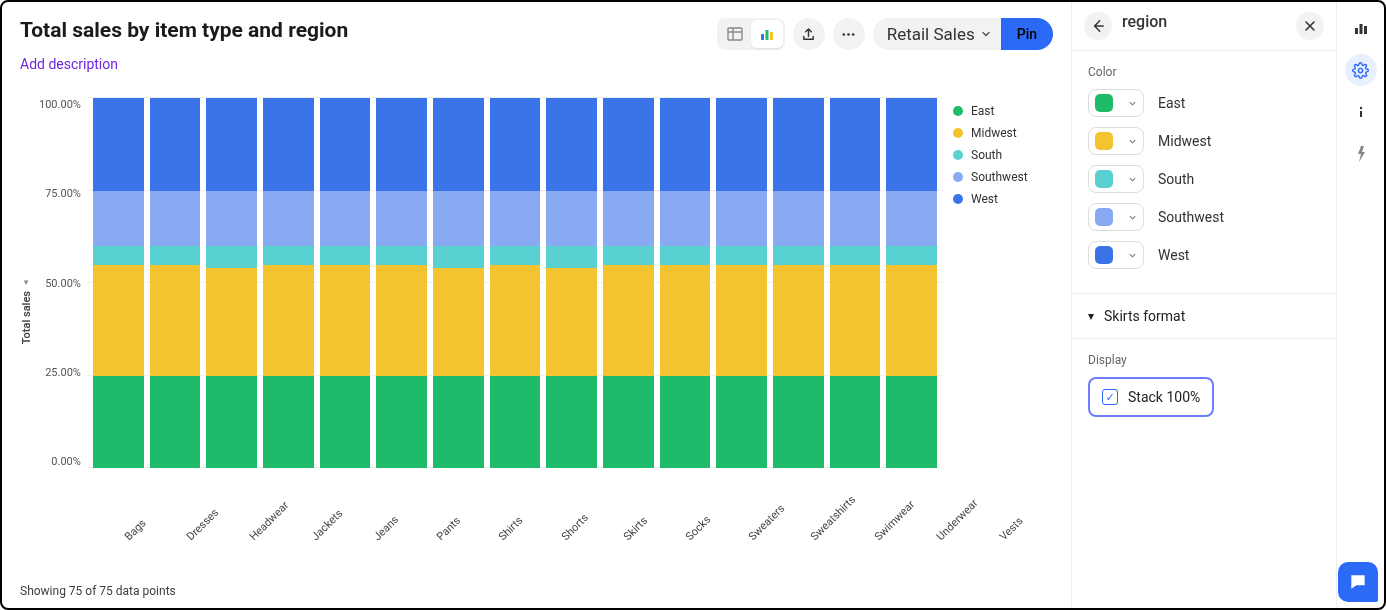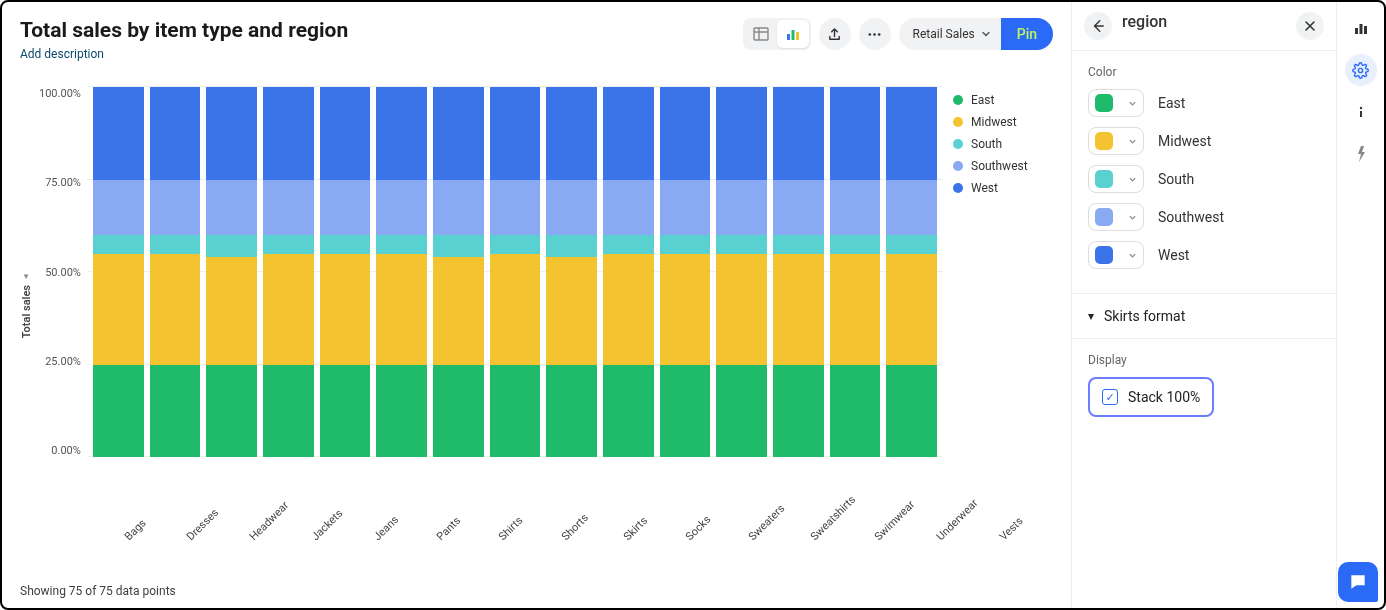--- a/index.html
+++ b/index.html
@@ -1,29 +1,29 @@
 <!DOCTYPE html>
 <html><head>
 <meta charset="utf-8">
 <style>
 *{box-sizing:border-box;margin:0;padding:0;font-family:-apple-system,BlinkMacSystemFont,"Segoe UI",Roboto,sans-serif}
 body{width:1386px;height:610px;background:#fff;display:flex;border:2px solid #000;border-radius:8px;overflow:hidden}
 .main{flex:1;display:flex;flex-direction:column;padding:16px 18px 10px 18px;position:relative}
 .header-row{display:flex;align-items:flex-start;justify-content:space-between;margin-bottom:4px}
 .title-block{display:flex;flex-direction:column}
 .title{font-size:21px;font-weight:700;color:#1a1a1a}
-.desc{font-size:12px;color:#0c4a6e;margin-top:5px}
+.desc{font-size:14px;color:#6d28d9;margin-top:14px}
 .toolbar{display:flex;align-items:center;gap:8px}
 .toggle-group{display:flex;background:#f1f2f4;border-radius:8px;padding:2px}
 .toggle-btn{width:32px;height:28px;border:none;background:transparent;border-radius:6px;display:flex;align-items:center;justify-content:center;cursor:pointer}
 .toggle-btn.active{background:#fff;box-shadow:0 1px 2px rgba(0,0,0,.08)}
 .icon-btn{width:32px;height:32px;border-radius:50%;background:#f1f2f4;border:none;display:flex;align-items:center;justify-content:center;cursor:pointer}
 .pill{display:flex;align-items:center;background:#f1f2f4;border-radius:18px;overflow:hidden;height:32px}
-.pill-drop{border:none;background:transparent;padding:0 10px 0 14px;font-size:12px;color:#333;cursor:pointer;display:flex;align-items:center;gap:6px;height:100%}
-.pill-pin{border:none;background:#2a6af6;color:#bef264;font-size:14px;padding:0 16px;cursor:pointer;height:100%;font-weight:500}
+.pill-drop{border:none;background:transparent;padding:0 10px 0 14px;font-size:17px;color:#333;cursor:pointer;display:flex;align-items:center;gap:6px;height:100%}
+.pill-pin{border:none;background:#2a6af6;color:#000000;font-size:14px;padding:0 16px;cursor:pointer;height:100%;font-weight:500}
 .chart-zone{flex:1;display:flex;position:relative;margin-top:22px}
 .y-label{writing-mode:vertical-rl;transform:rotate(180deg);font-size:11px;font-weight:600;color:#444;align-self:center;display:flex;align-items:center;gap:4px}
 .y-label::after{content:"▸";transform:rotate(-90deg);display:inline-block;font-size:8px;color:#888}
 .y-axis{display:flex;flex-direction:column;justify-content:space-between;align-items:flex-end;padding:0 6px 0 6px;font-size:11px;color:#555;height:370px}
 .plot{flex:1;display:flex;align-items:stretch;height:370px;position:relative;gap:6px;padding:0 6px}
 .plot::before,.plot::after{content:"";position:absolute;left:0;right:0;background:transparent}
 .grid-line{position:absolute;left:0;right:0;height:1px;background:#eee;z-index:0}
 .bar-col{flex:1;display:flex;flex-direction:column;justify-content:flex-end;position:relative;z-index:1}
 .seg{width:100%}
 .x-axis{display:flex;margin-left:90px;gap:6px;padding:0 6px}

